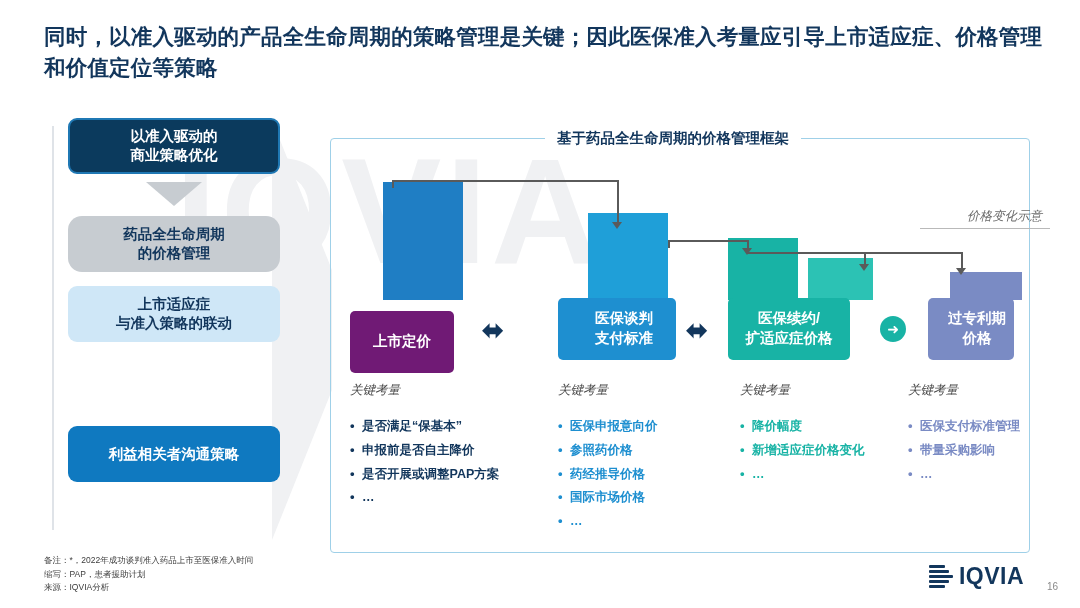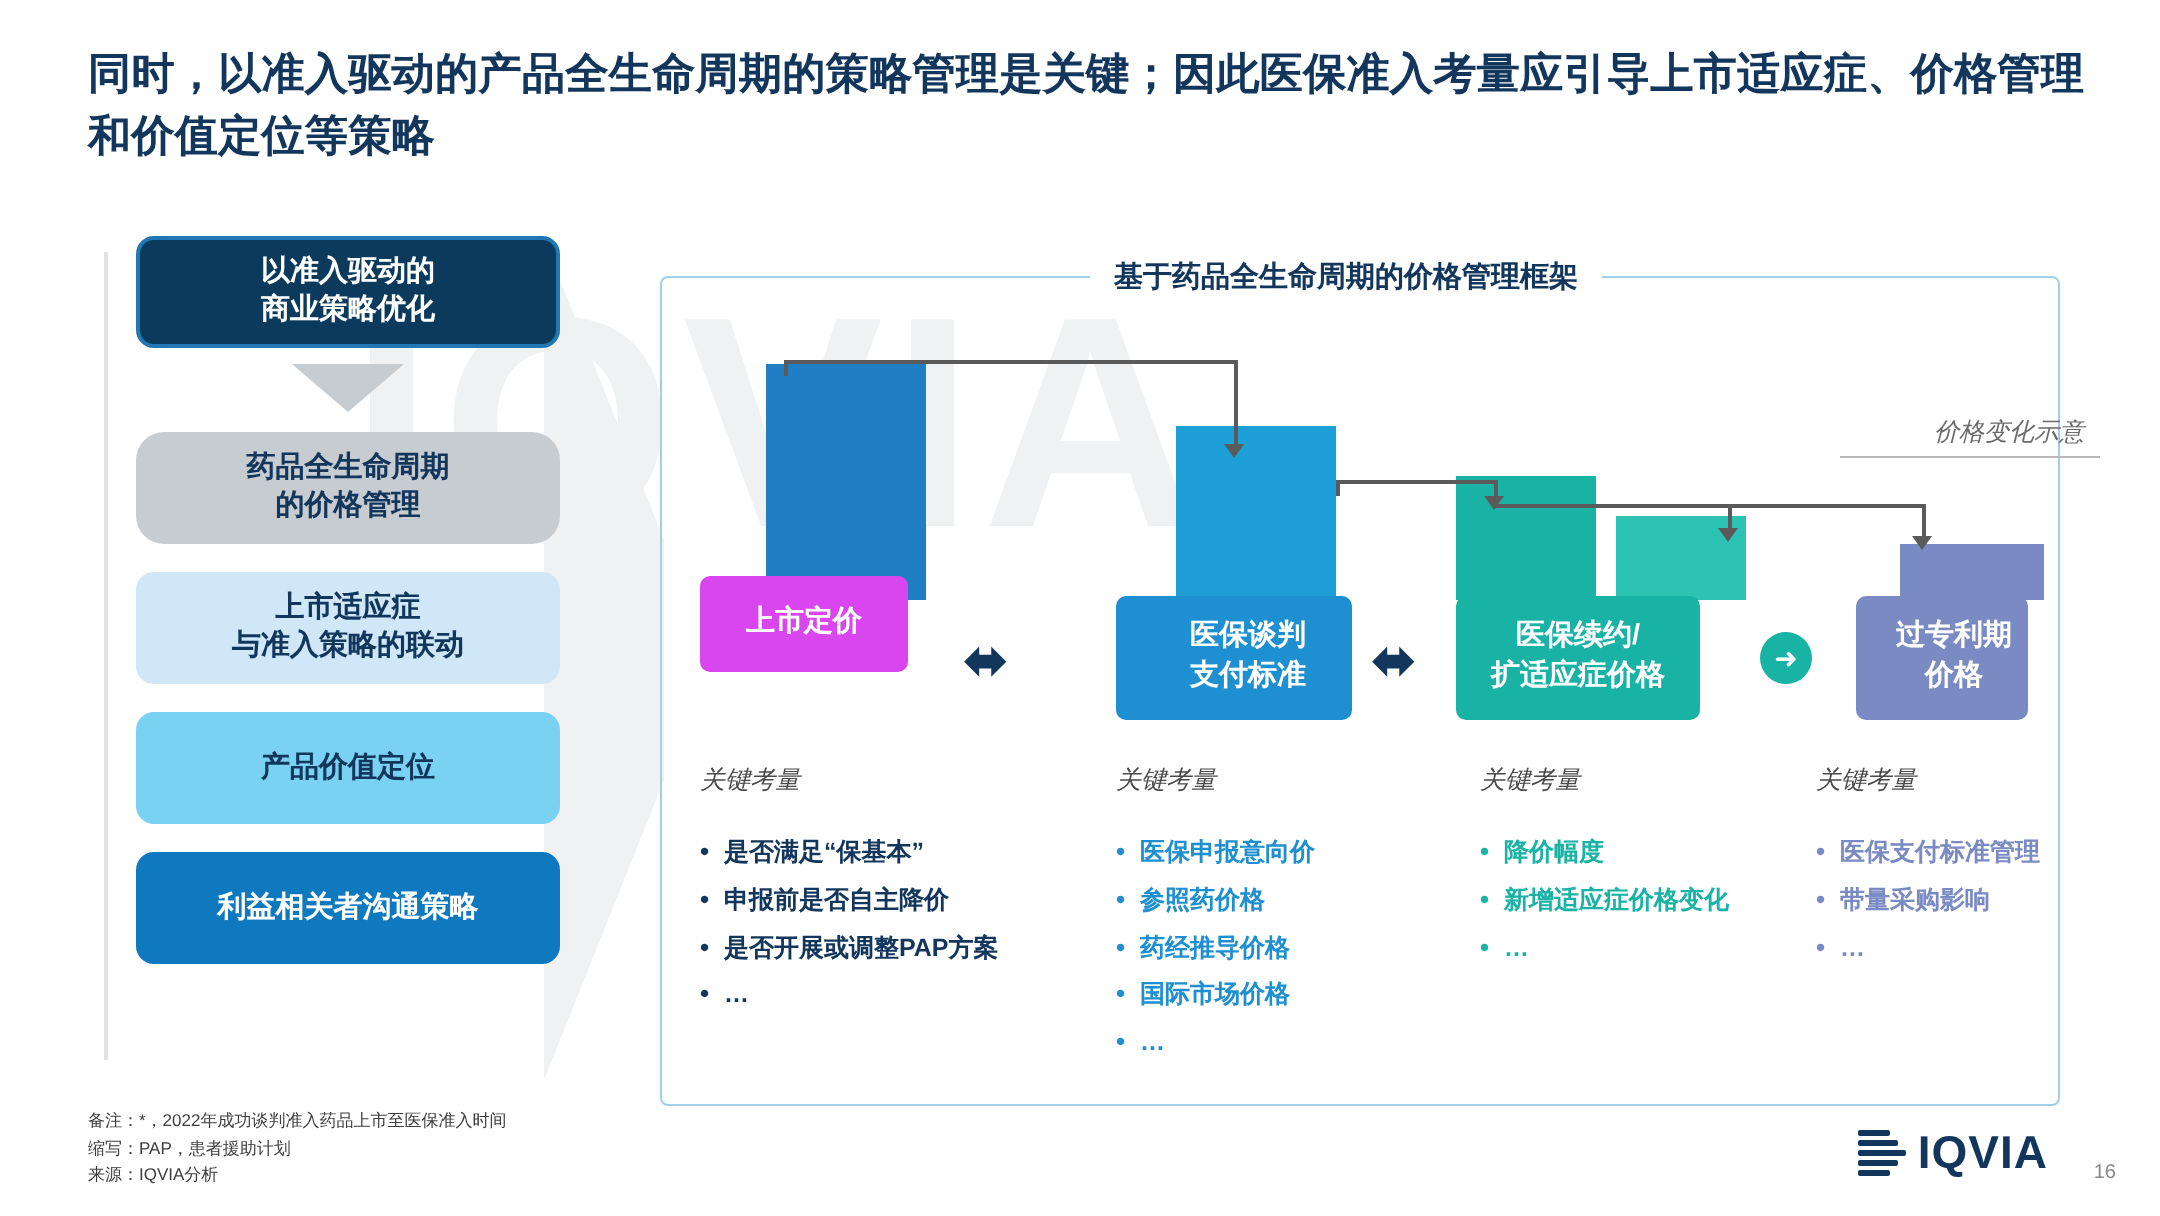--- a/index.html
+++ b/index.html
@@ -121,21 +121,21 @@
 
   
   .stage {
     position:absolute;
     border-radius:5px;
     display:flex; align-items:center; justify-content:center;
     text-align:center;
     color:#ffffff; font-weight:bold; font-size:14.5px; line-height:1.35;
     z-index:3;
   }
-  .stage-0 { left:350px; top:288px; width:104px; height:48px; background:#d946ef; }
+  .stage-0 { left:350px; top:311px; width:104px; height:62px; background:#701a75; }
   .stage-1 { left:558px; top:298px; width:118px; height:62px; background:#1e8fd0;padding-left:14px; }
   .stage-2 { left:728px; top:298px; width:122px; height:62px; background:#18b3a5; }
   .stage-3 { left:928px; top:298px; width:86px;  height:62px; background:#7a8bc4;padding-left:12px; }
 
   .dbl-arrow { position:absolute; z-index:3; color:#12365c; font-size:26px; font-weight:bold; }
   .dbl-arrow-0 { left:482px; top:315px; }
   .dbl-arrow-1 { left:686px; top:315px; }
   .circ-arrow {
     position:absolute; left:880px; top:316px; width:26px; height:26px;
     border-radius:50%; background:#18b3a5; color:#fff;
@@ -192,23 +192,20 @@
 商业策略优化</span>
     </div>
     <div class="arrow-down"></div>
     <div class="chip chip-1">
       <span style="white-space:pre-line">药品全生命周期
 的价格管理</span>
     </div>
     <div class="chip chip-2">
       <span style="white-space:pre-line">上市适应症
 与准入策略的联动</span>
-    </div>
-    <div class="chip chip-3">
-      <span style="white-space:pre-line">产品价值定位</span>
     </div>
     <div class="chip chip-4">
       <span style="white-space:pre-line">利益相关者沟通策略</span>
     </div>
   </div>
 
   <svg class="wedge" viewBox="0 0 70 420" preserveAspectRatio="none">
     <path d="M0,0 L60,150 L60,270 L0,420 Z" fill="#f0f1f3"></path>
   </svg>
 

